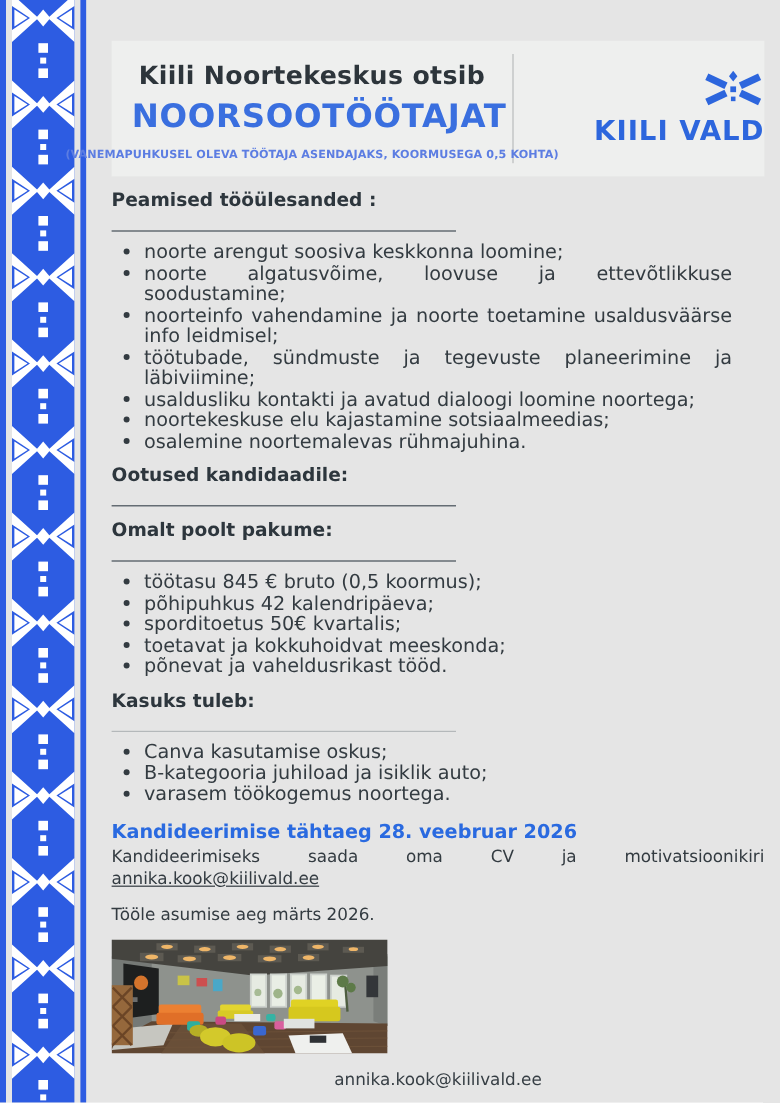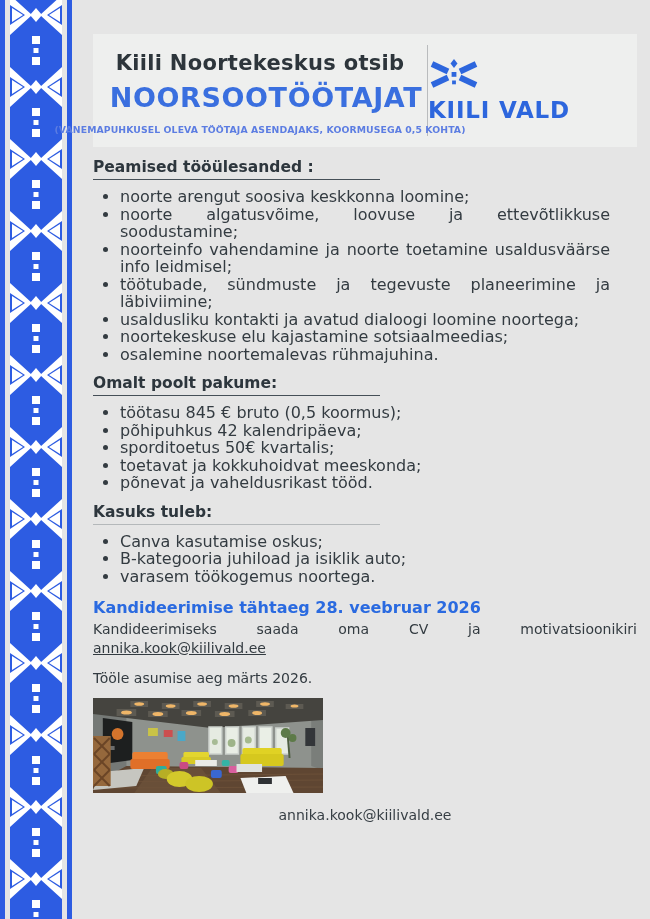--- a/index.html
+++ b/index.html
@@ -12,26 +12,26 @@
   .content { position:absolute; left:93px; top:0; width:544px; }
 
   
   .band { margin-top:34px; height:113px; background:#eeefee; display:flex; }
   .band-left { width:334px; position:relative; text-align:center; padding-top:17px; }
   .pretitle { font-size:21px; font-weight:bold; color:#2d353b; letter-spacing:0.3px; }
   .title { font-size:27px; font-weight:bold; color:#3a6fdf; letter-spacing:0.6px; margin-top:7px;padding-left:12px; }
   .subtitle { position:absolute; top:90px; left:50%; transform:translateX(-50%);
               white-space:nowrap; font-size:9.3px; font-weight:bold; color:#5c7de2; letter-spacing:0.1px; }
   .band-divider { width:1px; background:#b9bbbd; margin:11px 0; }
-  .band-right { flex:1; display:flex; flex-direction:column; align-items:flex-start; justify-content:center; gap:6px; }
+  .band-right { flex:1; display:flex; flex-direction:column; align-items:flex-end; justify-content:center; gap:6px; }
   .logo-text { font-size:23px; font-weight:bold; color:#2d66dd; letter-spacing:0.8px; }
 
   
   section h2 { margin-top:11px; font-size:15.5px; color:#2d363d; }
-  section h2 span { display:inline-block; min-width:287px; border-bottom:1.4px solid #454f57; padding-bottom:3px; }
+  section h2 span { display:inline-block; min-width:287px; border-bottom:1.4px solid #454f57; padding-bottom:16px; }
   section:nth-of-type(4) h2 span { border-bottom-color:#b4b8ba; }
   section ul { margin:8px 0 3px 0; padding-left:27px; width:517px; list-style:disc outside; }
   section ul li { font-size:16px; line-height:17.5px; text-align:justify; color:#333b41; }
 
   .deadline { margin-top:13px; font-size:16px; font-weight:bold; color:#2a6ae0; }
   .apply { margin-top:3px; font-size:14px; line-height:19px; text-align:justify; }
   .apply .email { color:#333b41; text-decoration:underline; cursor:pointer; }
   .start-date { margin-top:12px; font-size:14px; }
   .photo-wrap { margin-top:12px; width:230px; height:95px; line-height:0; }
   .footer { margin-top:13px; text-align:center; font-size:14px; line-height:18px; color:#363e44; }
@@ -103,20 +103,21 @@
           <li>noorte algatusvõime, loovuse ja ettevõtlikkuse soodustamine;</li>
           <li>noorteinfo vahendamine ja noorte toetamine usaldusväärse info leidmisel;</li>
           <li>töötubade, sündmuste ja tegevuste planeerimine ja läbiviimine;</li>
           <li>usaldusliku kontakti ja avatud dialoogi loomine noortega;</li>
           <li>noortekeskuse elu kajastamine sotsiaalmeedias;</li>
           <li>osalemine noortemalevas rühmajuhina.</li>
         </ul>
     </section>
 
     <section>
+      <h2><span>Ootused kandidaadile:</span></h2>
     </section>
 
     <section>
       <h2><span>Omalt poolt pakume:</span></h2>
       <ul>
           <li>töötasu 845 € bruto (0,5 koormus);</li>
           <li>põhipuhkus 42 kalendripäeva;</li>
           <li>sporditoetus 50€ kvartalis;</li>
           <li>toetavat ja kokkuhoidvat meeskonda;</li>
           <li>põnevat ja vaheldusrikast tööd.</li>

